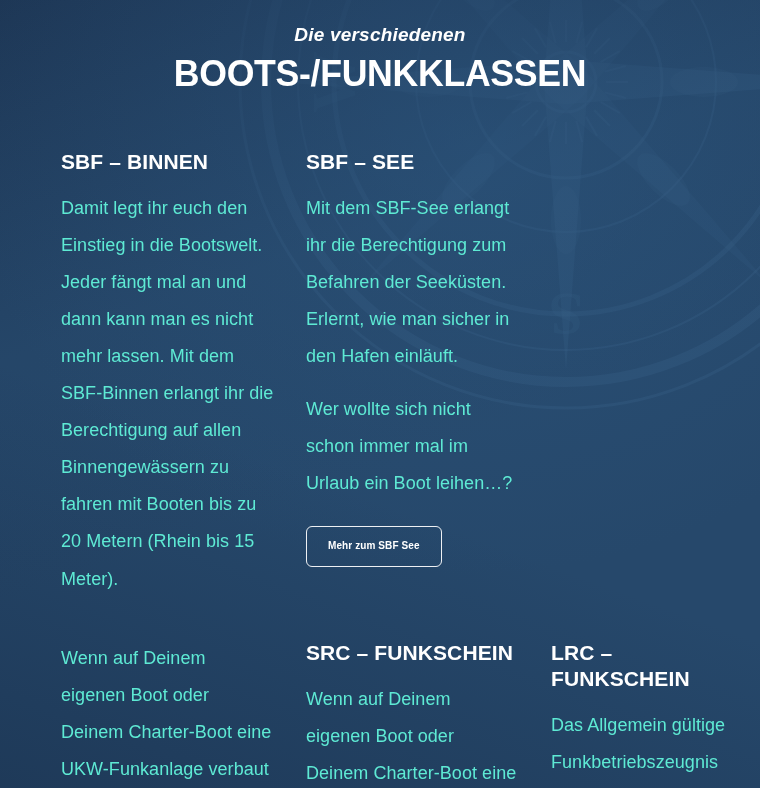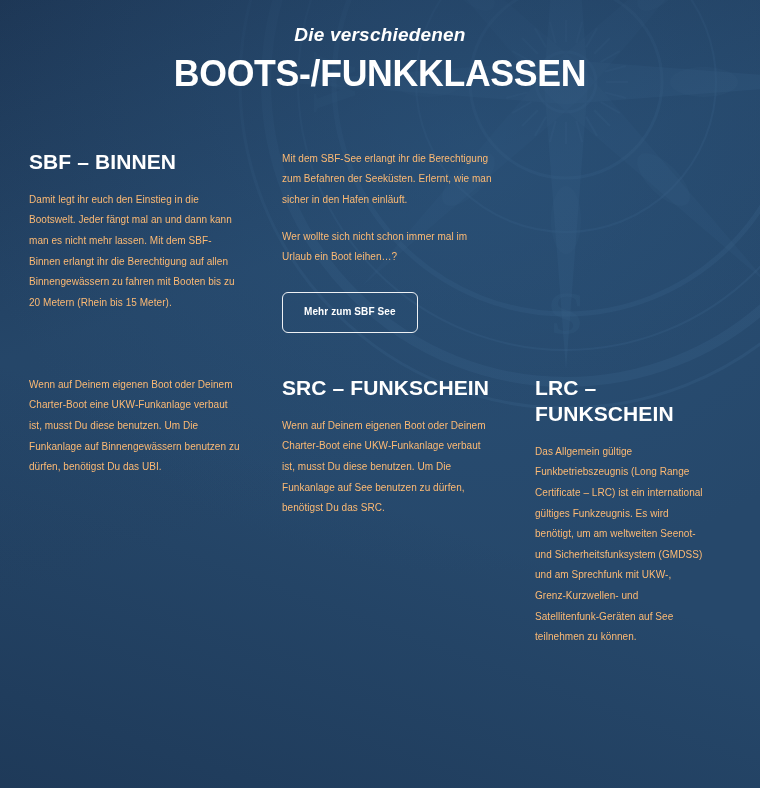--- a/index.html
+++ b/index.html
@@ -77,43 +77,44 @@
     color: #ffffff;
     line-height: 1.25;
     margin-top: 4px;
     transform: scaleX(0.99);
   }
 
   
   .card-grid {
     display: grid;
     grid-template-columns: 241px 241px 1fr;
-    column-gap: 12px;
+    column-gap: 4px;
+    margin-left: 32px;
   }
 
   #grid-row-1 { margin-top: 53px; }
   #grid-row-2 { margin-top: 42px; }
 
   .card {
     padding-right: 28px;
   }
 
   .card-title {
     font-size: 21px;
     font-weight: bold;
     line-height: 1.24;
     letter-spacing: 0.1px;
     color: #ffffff;
     margin-bottom: 15px;
   }
 
   .card-body {
-    font-size: 10px;
+    font-size: 18px;
     line-height: 2.06;
-    color: #fdba74;
+    color: #5eead4;
     letter-spacing: 0.05px;
   }
 
   .card-body p + p { margin-top: 16px; }
 
   
   .btn-row { margin-top: 24px; }
 
   .btn {
     display: inline-block;
@@ -216,20 +217,21 @@
   <section id="grid-row-1" class="card-grid">
 
     <article class="card">
       <h2 class="card-title">SBF – BINNEN</h2>
       <div class="card-body">
         <p>Damit legt ihr euch den Einstieg in die Bootswelt. Jeder fängt mal an und dann kann man es nicht mehr lassen. Mit dem SBF-Binnen erlangt ihr die Berechtigung auf allen Binnengewässern zu fahren mit Booten bis zu 20 Metern (Rhein bis 15 Meter).</p>
       </div>
     </article>
 
     <article class="card">
+      <h2 class="card-title">SBF – SEE</h2>
       <div class="card-body">
         <p>Mit dem SBF-See erlangt ihr die Berechtigung zum Befahren der Seeküsten. Erlernt, wie man sicher in den Hafen einläuft.</p>
         <p>Wer wollte sich nicht schon immer mal im Urlaub ein Boot leihen…?</p>
       </div>
       <div class="btn-row">
         <button class="btn">Mehr zum SBF See</button>
       </div>
     </article>
 
 

